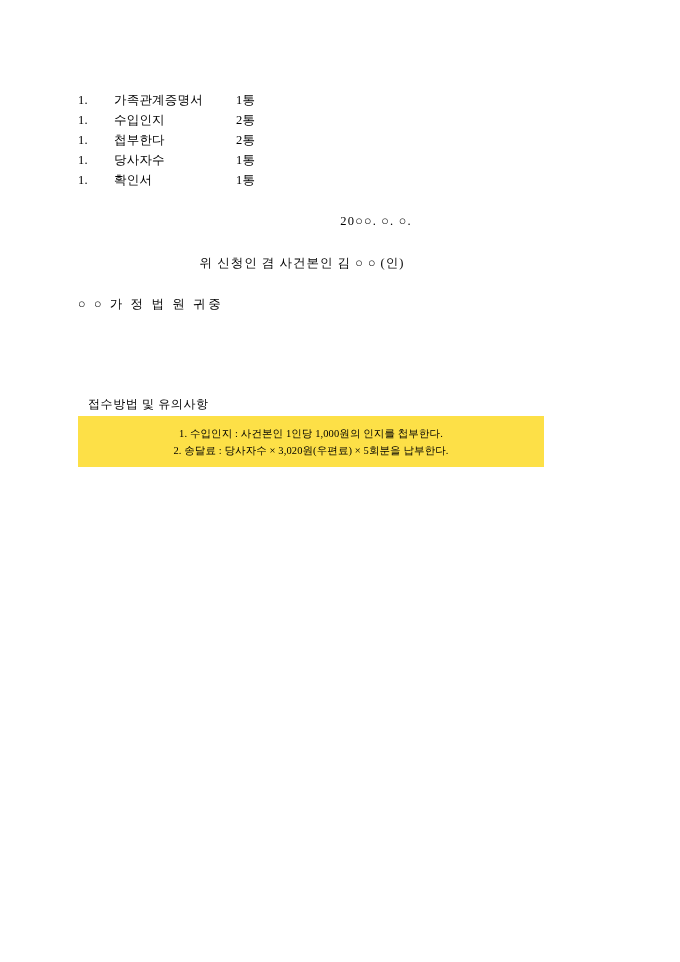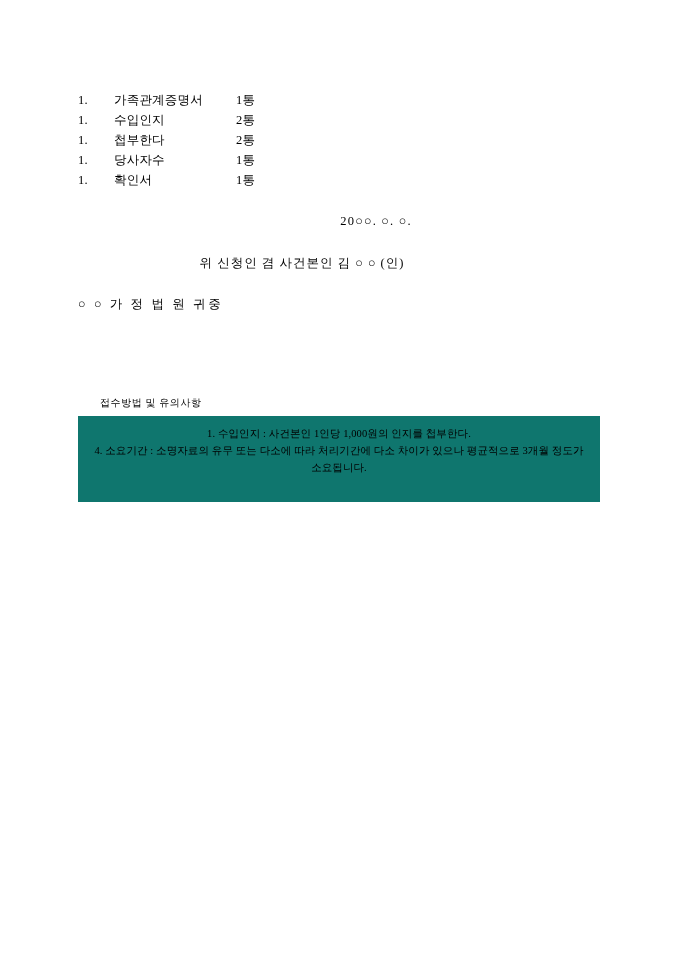--- a/index.html
+++ b/index.html
@@ -84,34 +84,34 @@
     left: 78px;
     top: 296px;
     font-size: 12.5px;
     letter-spacing: 2.6px;
     font-family: Liberation Serif, serif;
   }
 
   
   .notice-heading {
     position: absolute;
-    left: 100px;
+    left: 88px;
     top: 396px;
-    font-size: 10px;
+    font-size: 12px;
     letter-spacing: 0.6px;
   }
 
   
   .notice-box {
     position: absolute;
     left: 78px;
     top: 416px;
-    width: 522px;
-    background: #0f766e;
-    padding: 9px 14px 26px 14px;
+    width: 466px;
+    background: #fde047;
+    padding: 9px 14px 8px 14px;
     box-sizing: border-box;
   }
   .notice-item {
     font-size: 10.5px;
     line-height: 17px;
     text-align: center;
     letter-spacing: 0.1px;
   }
 </style>
 </head>
@@ -150,16 +150,16 @@
   <div class="date-line">20○○.  ○.  ○.</div>
 
   <div class="applicant-line">위 신청인 겸 사건본인   김  ○  ○   (인)</div>
 
   <div class="court-line">○  ○ 가 정 법 원 귀중</div>
 
   <div class="notice-heading">접수방법 및 유의사항</div>
 
   <div class="notice-box">
     <div class="notice-item">1. 수입인지 : 사건본인 1인당 1,000원의 인지를 첩부한다.</div>
-    <div class="notice-item">4. 소요기간 : 소명자료의 유무 또는 다소에 따라 처리기간에 다소 차이가 있으나 평균적으로 3개월 정도가 소요됩니다.</div>
+    <div class="notice-item">2. 송달료 : 당사자수 × 3,020원(우편료) × 5회분을 납부한다.</div>
   </div>
 
 </div>
 
 </body></html>

